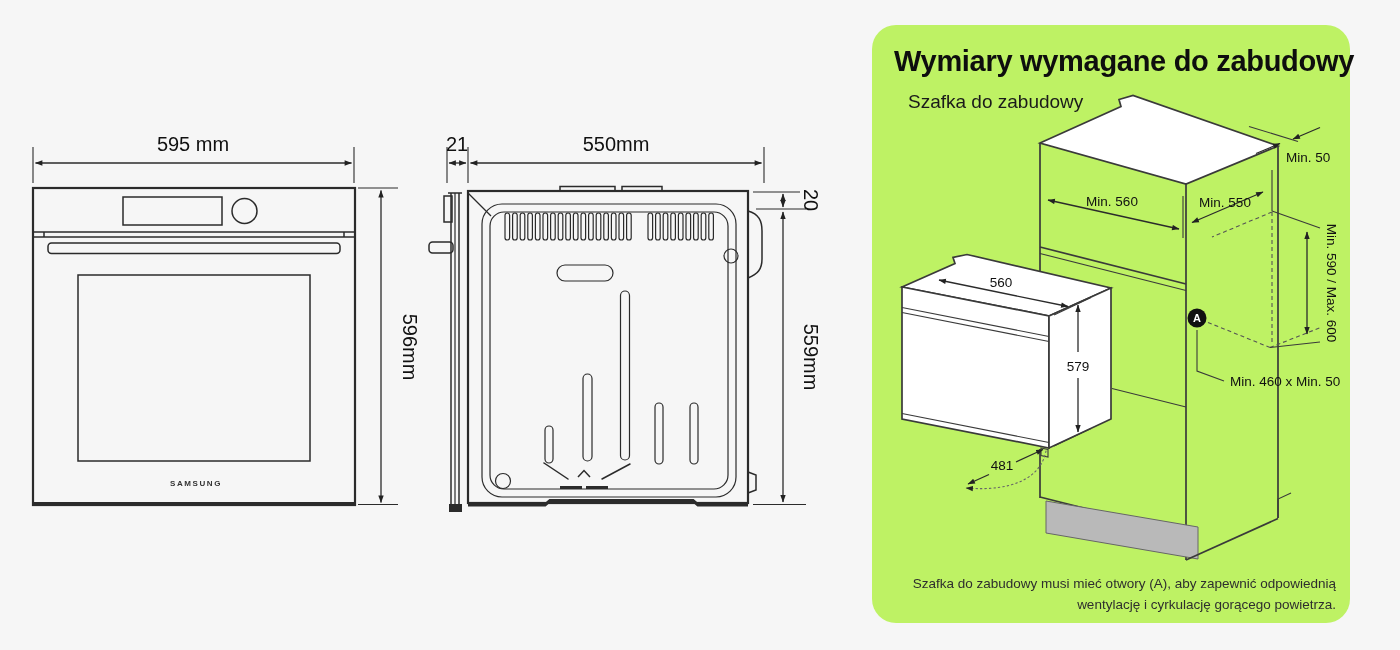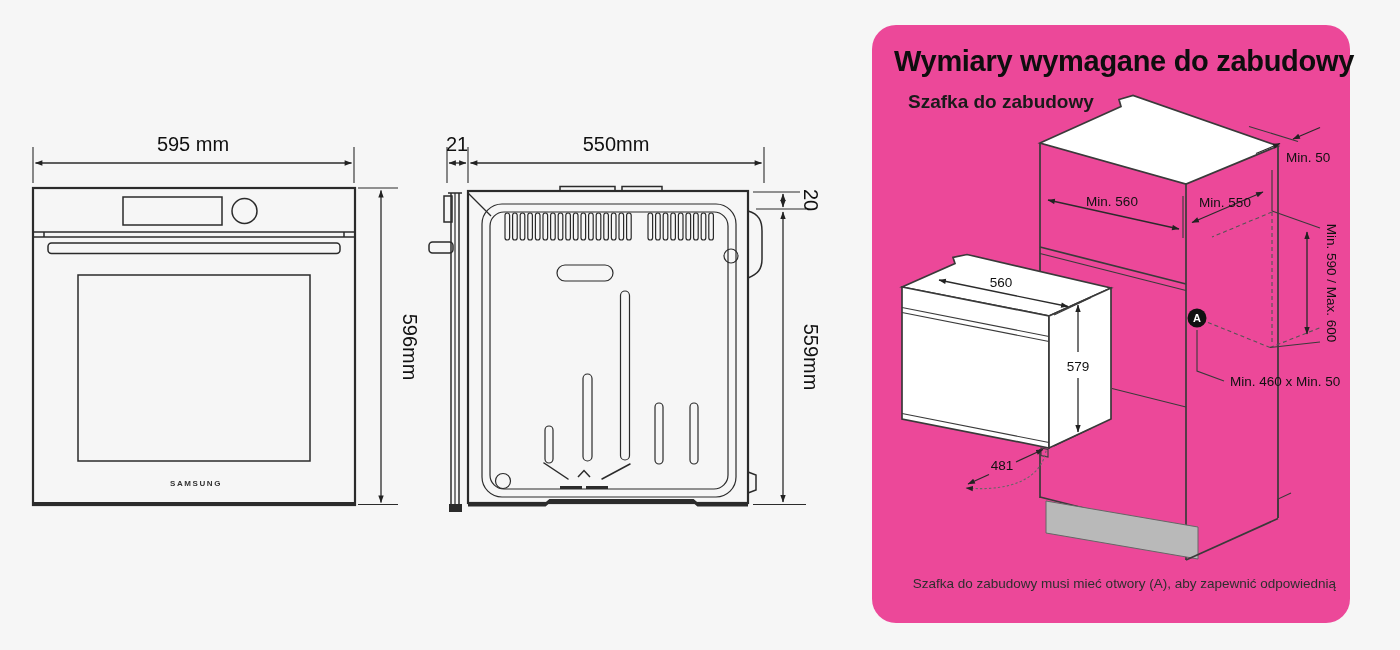--- a/index.html
+++ b/index.html
@@ -24,25 +24,25 @@
   
   .i2{stroke:#3a3a3a;stroke-width:1.7;fill:none}
   .i2f{stroke:#3a3a3a;stroke-width:1.7;fill:#ffffff}
   .i1{stroke:#3a3a3a;stroke-width:1.1;fill:none}
   .dash{stroke:#555;stroke-width:1.1;fill:none;stroke-dasharray:4 3}
   .dot{stroke:#666;stroke-width:1.1;fill:none;stroke-dasharray:1.5 3;stroke-linecap:round}
   .ilab{font-size:13.5px;fill:#111}
 
   
   .panel{position:absolute;left:872px;top:25px;width:478px;height:598px;
-         background:#ec4899;border-radius:24px}
+         background:#bef264;border-radius:24px}
   .panel-title{position:absolute;left:22px;top:20px;margin:0;
                font-size:29px;font-weight:700;letter-spacing:-0.3px;color:#0e0e0e;white-space:nowrap}
   .panel-subtitle{position:absolute;left:36px;top:66px;margin:0;
-                  font-size:19px;font-weight:700;color:#1a1a1a}
+                  font-size:19px;font-weight:400;color:#1a1a1a}
   .iso{position:absolute;left:0;top:0}
   .note{position:absolute;left:14px;right:14px;top:549px;margin:0;
         text-align:right;font-size:13.5px;line-height:1.55;color:#2e2e2e}
   .note span{display:block}
 </style>
 </head>
 <body>
 
 <div class="stage">
 
@@ -265,15 +265,16 @@
       <g>
         <path class="i1" d="M1197,330 V371 L1224,381"></path>
         <text class="ilab" x="1230" y="386" text-anchor="start">Min. 460 x Min. 50</text>
         <circle cx="1197" cy="318" r="9.5" fill="#111111"></circle>
         <text x="1197" y="322.3" text-anchor="middle" font-size="11" font-weight="700" fill="#ffffff">A</text>
       </g>
     </svg>
 
     <p class="note">
       <span>Szafka do zabudowy musi mieć otwory (A), aby zapewnić odpowiednią</span>
+      <span>wentylację i cyrkulację gorącego powietrza.</span>
     </p>
   </section>
 </div>
 
 </body></html>

